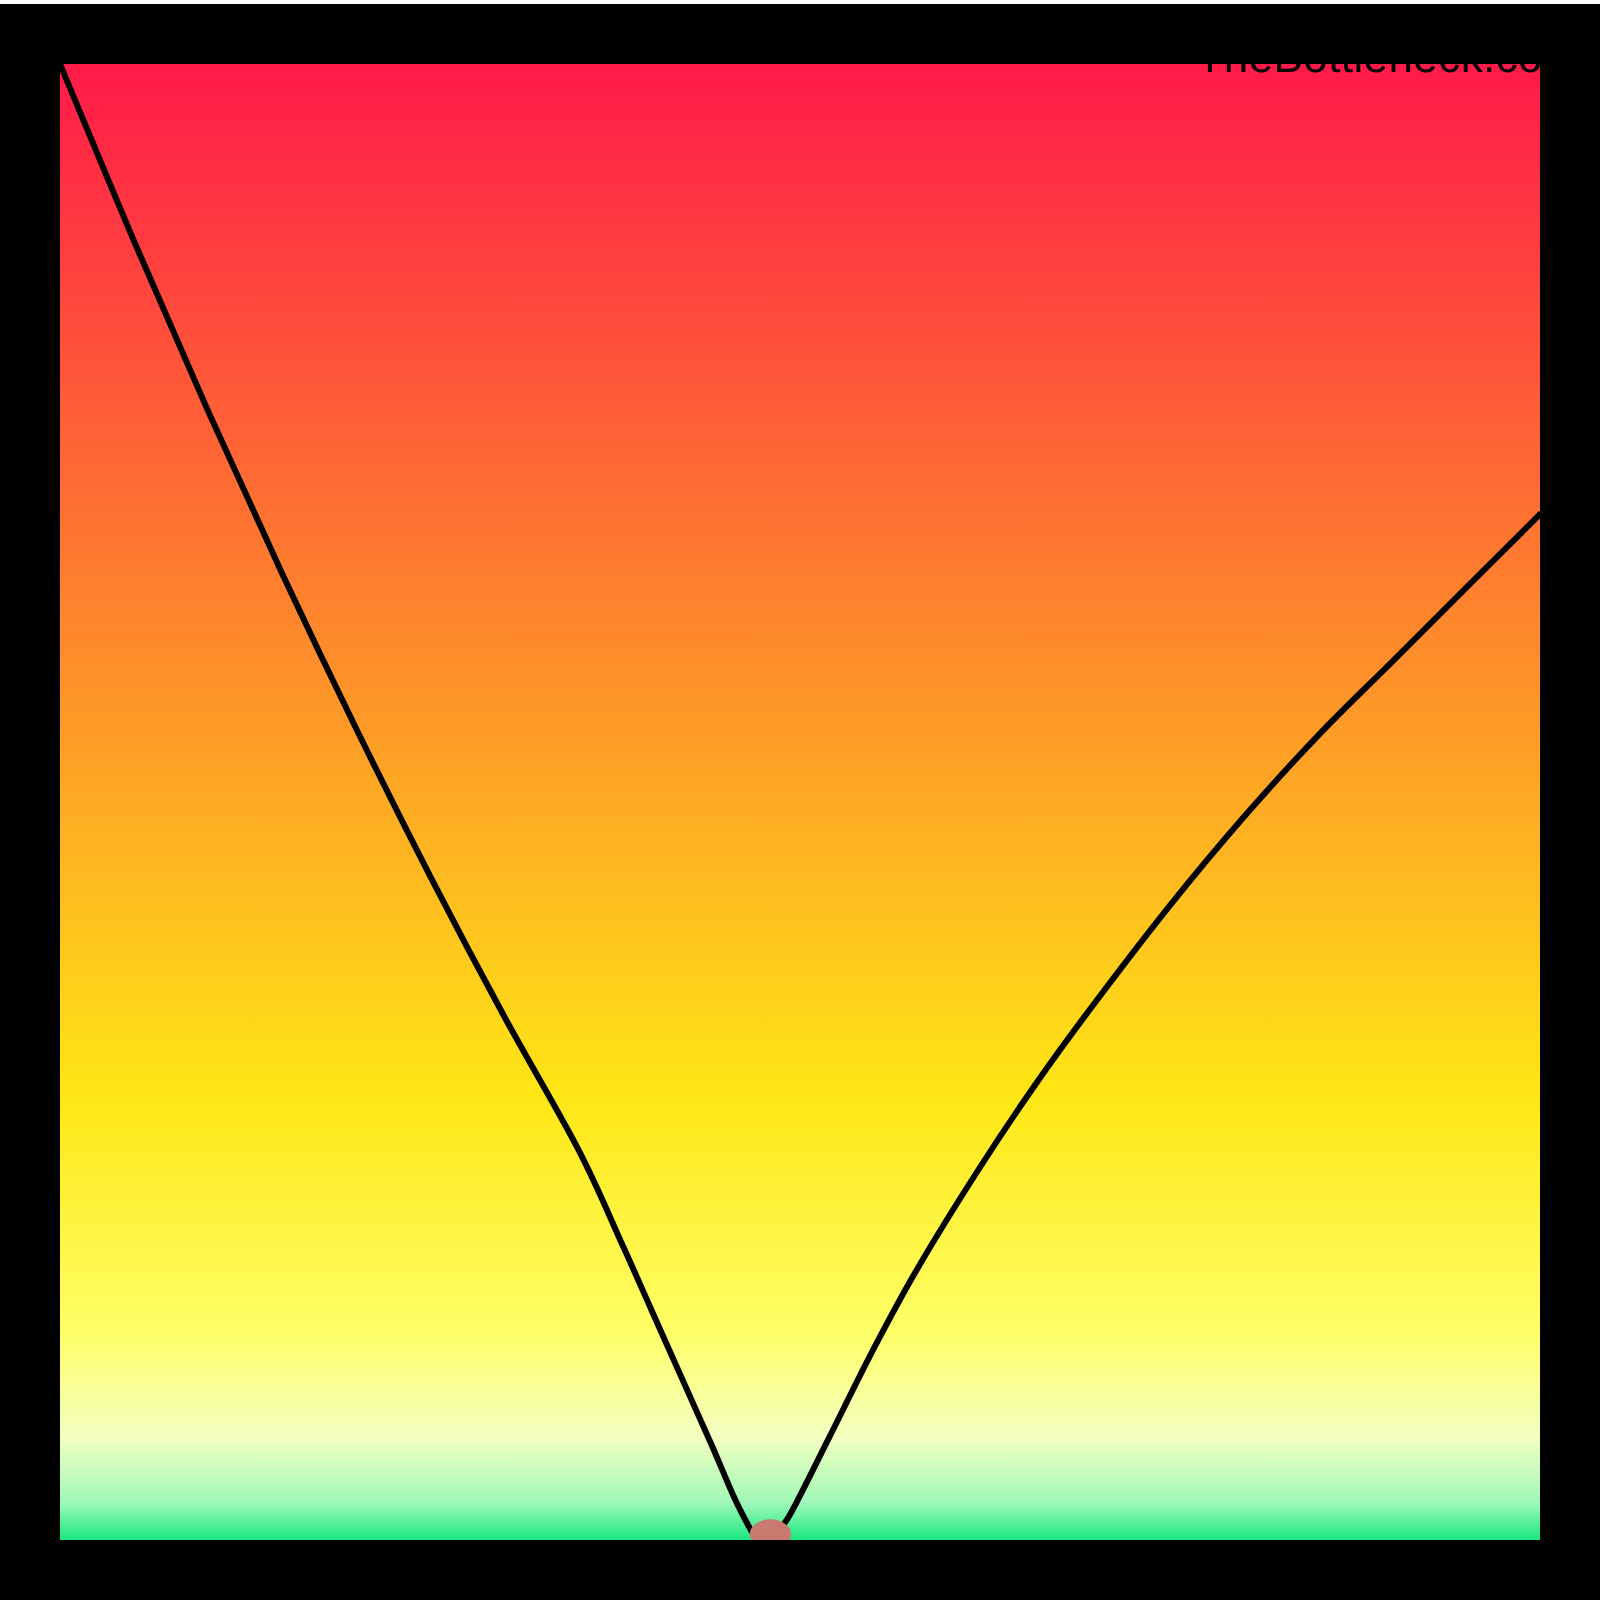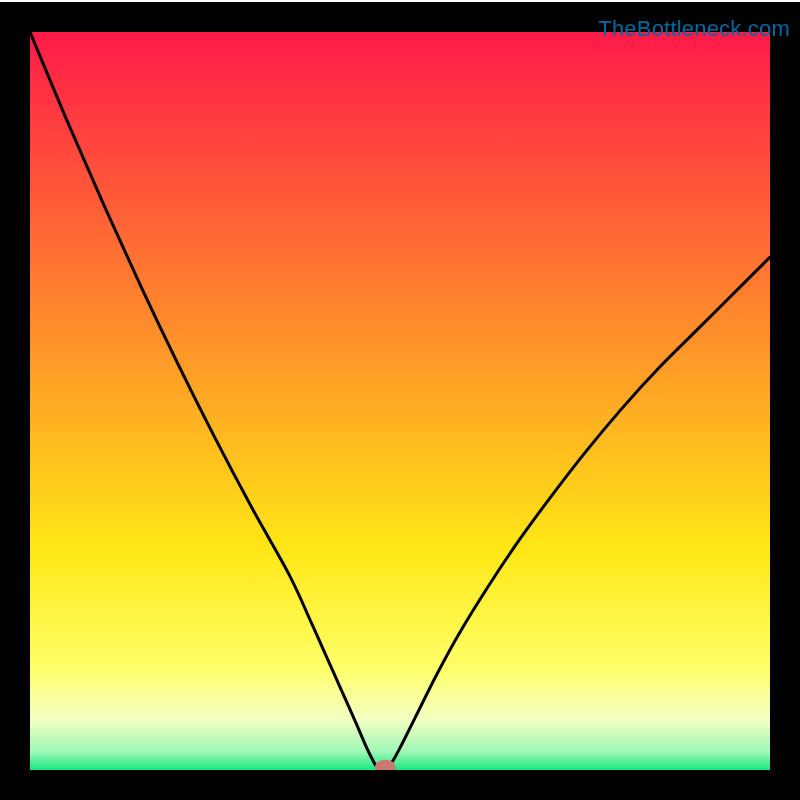--- a/index.html
+++ b/index.html
@@ -14,21 +14,21 @@
   }
   svg {
     display: block;
   }
   .watermark {
     position: absolute;
     top: 16px;
     right: 10px;
     font-family: Arial, Helvetica, sans-serif;
     font-size: 22px;
-    color: #0369a1;
+    color: #000000;
     letter-spacing: 0.2px;
   }
 </style>
 </head>
 <body>
 
 <div class="chart-container">
   <svg id="chart-svg" width="800" height="800" viewBox="0 0 800 800">
     <defs>
       <linearGradient id="bg-grad" x1="0" y1="0" x2="0" y2="1">

